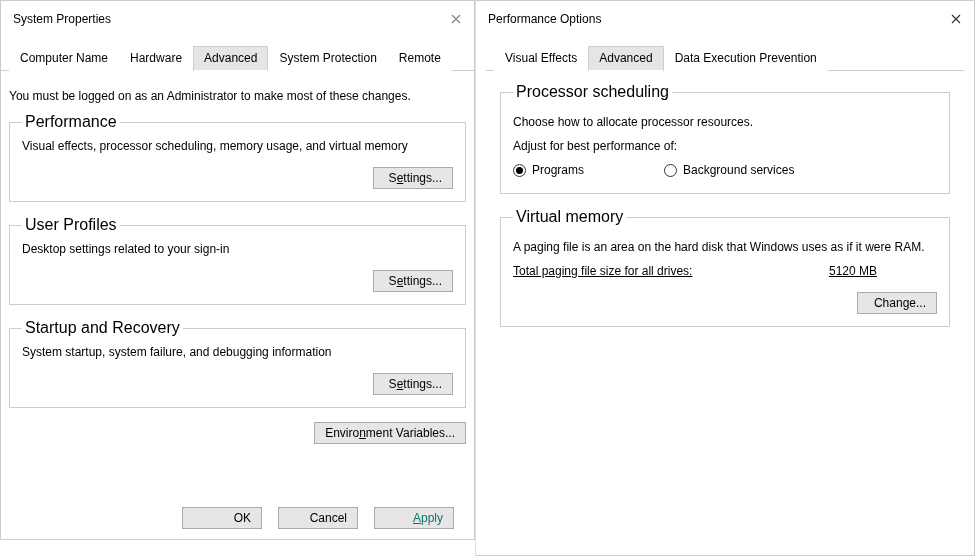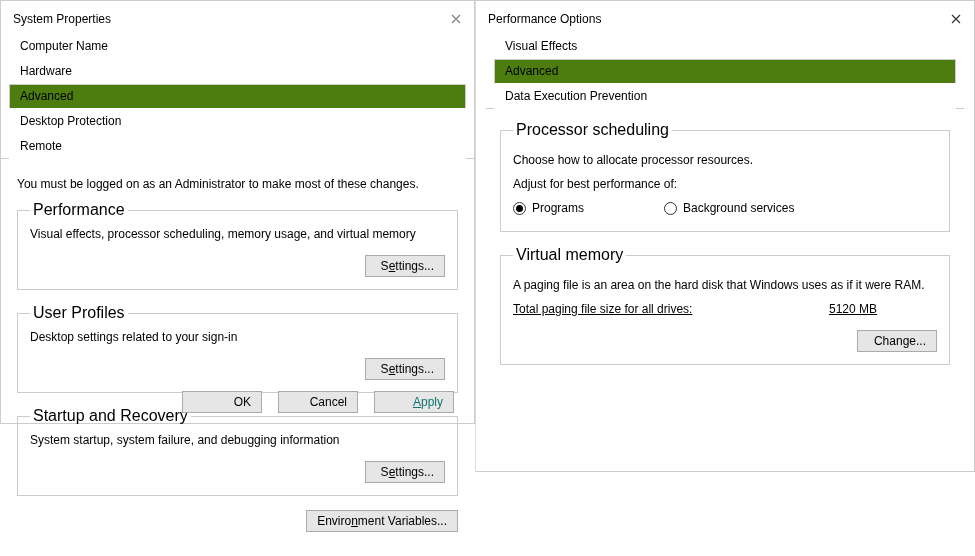--- a/index.html
+++ b/index.html
@@ -1,27 +1,27 @@
 <!DOCTYPE html>
 <html><head>
   <meta charset="utf-8">
   <style>
     * { box-sizing: border-box; font-family: "Segoe UI", Tahoma, sans-serif; font-size: 12px; }
     body { margin: 0; width: 975px; height: 556px; background: #fff; position: relative; color: #000; }
     .window { position: absolute; background: #fff; border: 1px solid #ccc; }
-    .win-left { left: 0; top: 0; width: 475px; height: 424px; }
-    .win-right { left: 475px; top: 0; width: 500px; height: 472px; border-left: 1px solid #ddd; }
+    .win-left { left: 0; top: 0; width: 475px; height: 540px; }
+    .win-right { left: 475px; top: 0; width: 500px; height: 556px; border-left: 1px solid #ddd; }
     .titlebar { display: flex; align-items: center; justify-content: space-between; padding: 8px 8px 4px 12px; }
     .titlebar .title { font-size: 12px; }
     .close-btn { width: 20px; height: 20px; display: flex; align-items: center; justify-content: center; cursor: pointer; }
     .close-btn svg { width: 10px; height: 10px; stroke: #333; stroke-width: 1.2; }
-    .tabs { display: flex; border-bottom: 1px solid #ccc; padding: 0 8px; margin-top: 0; flex-direction: column; }
+    .tabs { display: flex; border-bottom: 1px solid #ccc; padding: 0 8px; margin-top: 12px; }
     .tab { padding: 4px 10px 5px; border: 1px solid transparent; cursor: pointer; position: relative; top: 1px; background: #fff; }
-    .tab.active { border: 1px solid #ccc; border-bottom: 1px solid #fff; background: #4d7c0f; }
-    .content { padding: 12px 16px; }
+    .tab.active { border: 1px solid #ccc; border-bottom: 1px solid #fff; background: #e5e5e5; }
+    .content { padding: 12px 8px; }
     .instruct { margin: 6px 0 10px; }
     fieldset.groupbox { border: 1px solid #ccc; padding: 8px 12px 12px; margin: 0 0 14px; }
     fieldset.groupbox legend { padding: 0 3px; font-size: 16px; }
     .desc { margin: 0 0 14px; }
     .btn-row { display: flex; justify-content: flex-end; }
     .btn { min-width: 80px; padding: 3px 10px; border: 1px solid #aaa; background: #e6e6e6; cursor: pointer; text-align: right; }
     .btn.disabled { color: #0f766e; }
     .bottom-buttons { position: absolute; bottom: 10px; right: 20px; display: flex; gap: 16px; }
     .subhead { margin: 6px 0 10px; }
     .radio-row { display: flex; gap: 80px; margin: 8px 0 4px; }
@@ -41,21 +41,21 @@
     <div class="close-btn" style="opacity:.6">
       <svg viewBox="0 0 10 10">
           <path d="M1 1 L9 9 M9 1 L1 9" fill="none"></path>
         </svg>
     </div>
   </div>
   <div class="tabs">
     <div class="tab">Computer Name</div>
     <div class="tab">Hardware</div>
     <div class="tab active">Advanced</div>
-    <div class="tab">Desktop Protection</div>
+    <div class="tab">System Protection</div>
     <div class="tab">Remote</div>
   </div>
   <div class="content">
     <p class="instruct">You must be logged on as an Administrator to make most of these changes.</p>
 
     <fieldset class="groupbox">
       <legend>Performance</legend>
       <p class="desc">Visual effects, processor scheduling, memory usage, and virtual memory</p>
       <div class="btn-row">
         <div class="btn"><span>S<span class="hk">e</span>ttings...</span></div>

